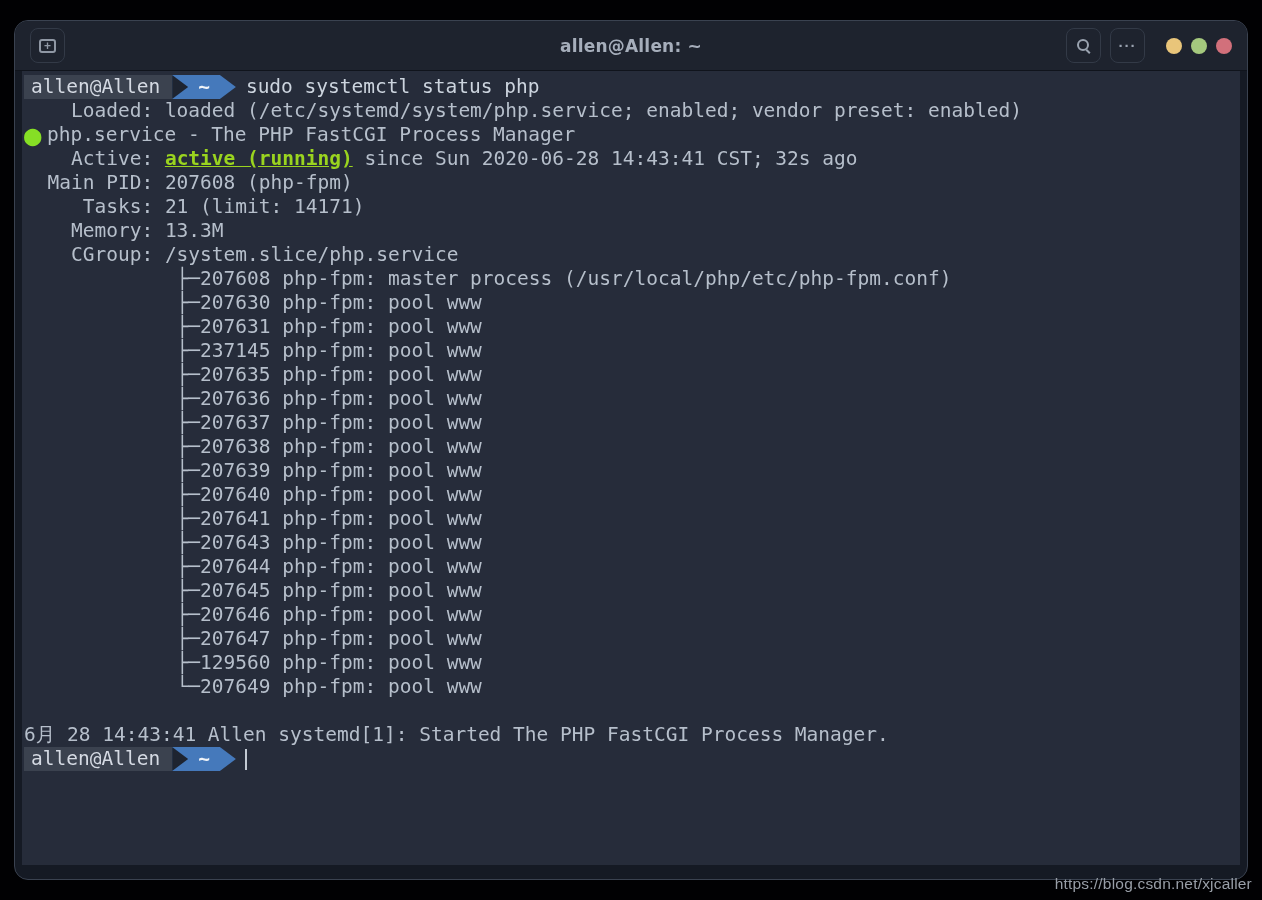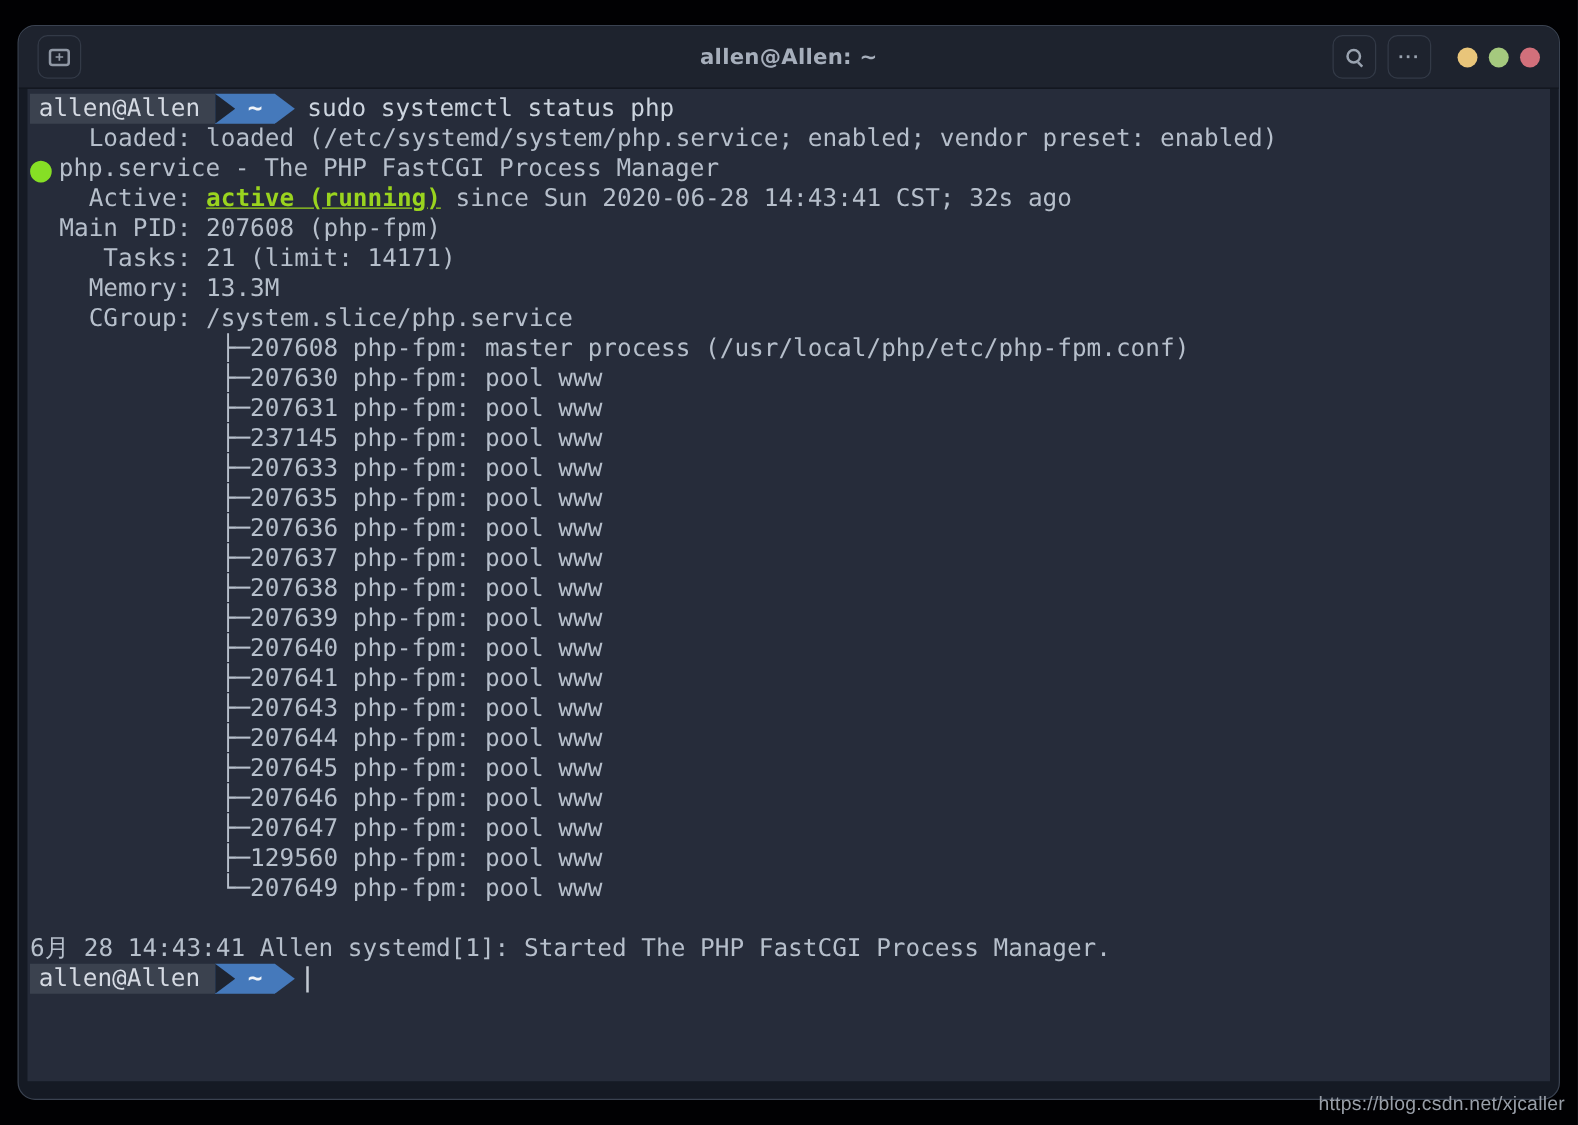--- a/index.html
+++ b/index.html
@@ -116,21 +116,20 @@
           <div class="line"><span class="dot" style="color:#86df25">●</span>php.service - The PHP FastCGI Process Manager</div>
           <div class="line">    Active: <span class="hl" style="color:#9ad41f">active (running)</span> since Sun 2020-06-28 14:43:41 CST; 32s ago</div>
           <div class="line">  Main PID: 207608 (php-fpm)</div>
           <div class="line">     Tasks: 21 (limit: 14171)</div>
           <div class="line">    Memory: 13.3M</div>
           <div class="line">    CGroup: /system.slice/php.service</div>
           <div class="line">             ├─207608 php-fpm: master process (/usr/local/php/etc/php-fpm.conf)</div>
           <div class="line">             ├─207630 php-fpm: pool www</div>
           <div class="line">             ├─207631 php-fpm: pool www</div>
           <div class="line">             ├─237145 php-fpm: pool www</div>
-          <div class="line">             ├─207633 php-fpm: pool www</div>
           <div class="line">             ├─207635 php-fpm: pool www</div>
           <div class="line">             ├─207636 php-fpm: pool www</div>
           <div class="line">             ├─207637 php-fpm: pool www</div>
           <div class="line">             ├─207638 php-fpm: pool www</div>
           <div class="line">             ├─207639 php-fpm: pool www</div>
           <div class="line">             ├─207640 php-fpm: pool www</div>
           <div class="line">             ├─207641 php-fpm: pool www</div>
           <div class="line">             ├─207643 php-fpm: pool www</div>
           <div class="line">             ├─207644 php-fpm: pool www</div>
           <div class="line">             ├─207645 php-fpm: pool www</div>

